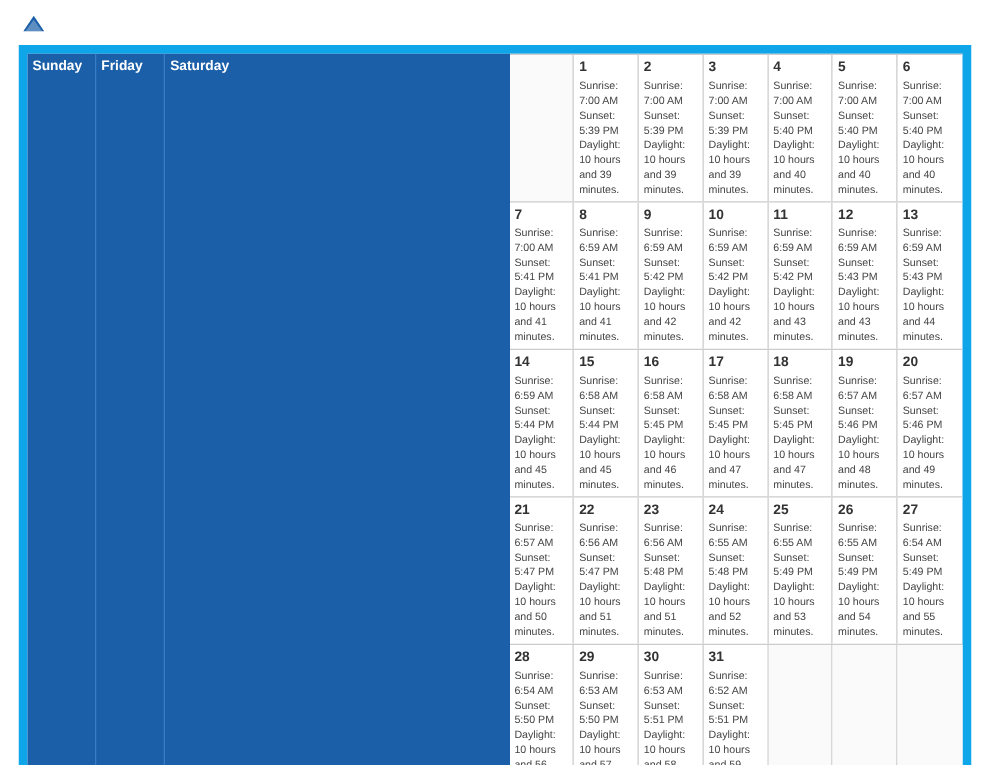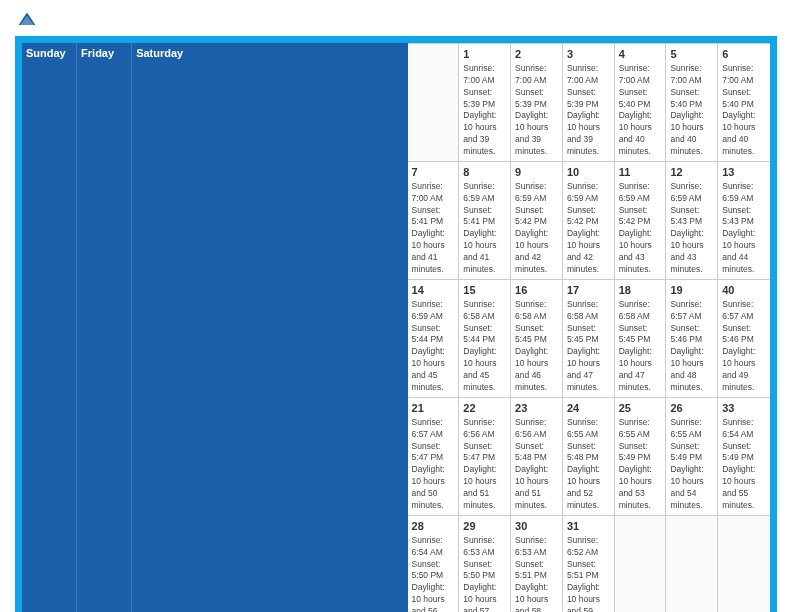--- a/index.html
+++ b/index.html
@@ -240,21 +240,21 @@
 Sunset: 5:45 PM
 Daylight: 10 hours and 47 minutes.</div>
           </div>
           <div class="cal-cell">
             <span class="day-num">19</span>
             <div class="day-info" style="white-space: pre-line;">Sunrise: 6:57 AM
 Sunset: 5:46 PM
 Daylight: 10 hours and 48 minutes.</div>
           </div>
           <div class="cal-cell">
-            <span class="day-num">40</span>
+            <span class="day-num">20</span>
             <div class="day-info" style="white-space: pre-line;">Sunrise: 6:57 AM
 Sunset: 5:46 PM
 Daylight: 10 hours and 49 minutes.</div>
           </div>
         </div>
         <div class="cal-row">
           <div class="cal-cell">
             <span class="day-num">21</span>
             <div class="day-info" style="white-space: pre-line;">Sunrise: 6:57 AM
 Sunset: 5:47 PM
@@ -284,21 +284,21 @@
 Sunset: 5:49 PM
 Daylight: 10 hours and 53 minutes.</div>
           </div>
           <div class="cal-cell">
             <span class="day-num">26</span>
             <div class="day-info" style="white-space: pre-line;">Sunrise: 6:55 AM
 Sunset: 5:49 PM
 Daylight: 10 hours and 54 minutes.</div>
           </div>
           <div class="cal-cell">
-            <span class="day-num">33</span>
+            <span class="day-num">27</span>
             <div class="day-info" style="white-space: pre-line;">Sunrise: 6:54 AM
 Sunset: 5:49 PM
 Daylight: 10 hours and 55 minutes.</div>
           </div>
         </div>
         <div class="cal-row">
           <div class="cal-cell">
             <span class="day-num">28</span>
             <div class="day-info" style="white-space: pre-line;">Sunrise: 6:54 AM
 Sunset: 5:50 PM

